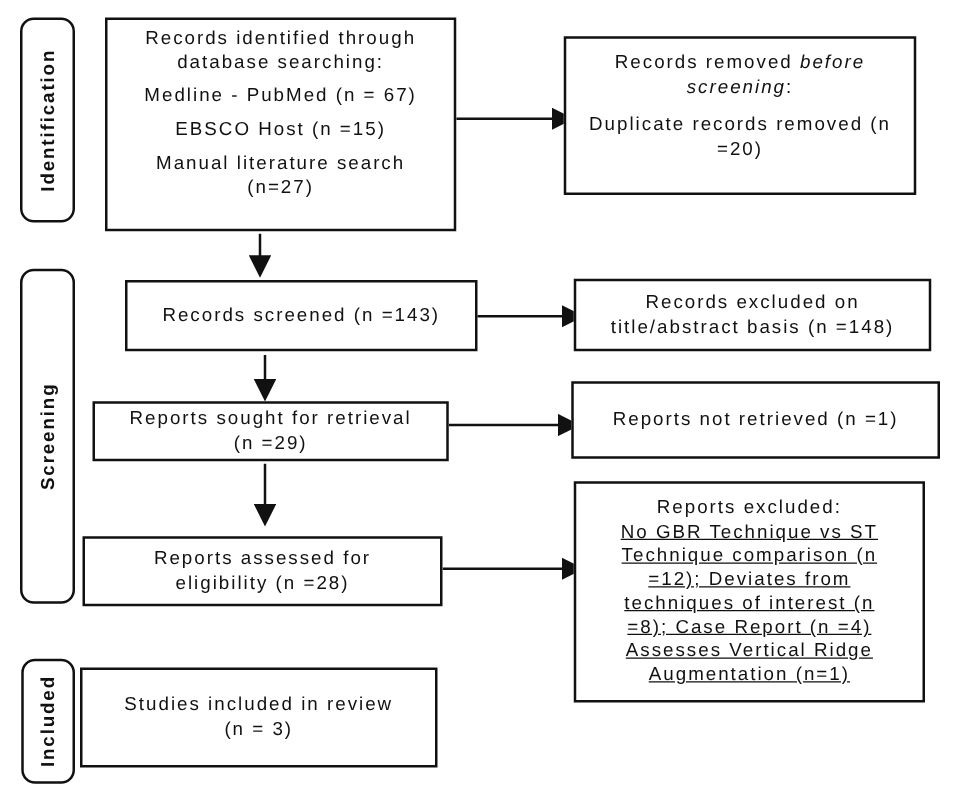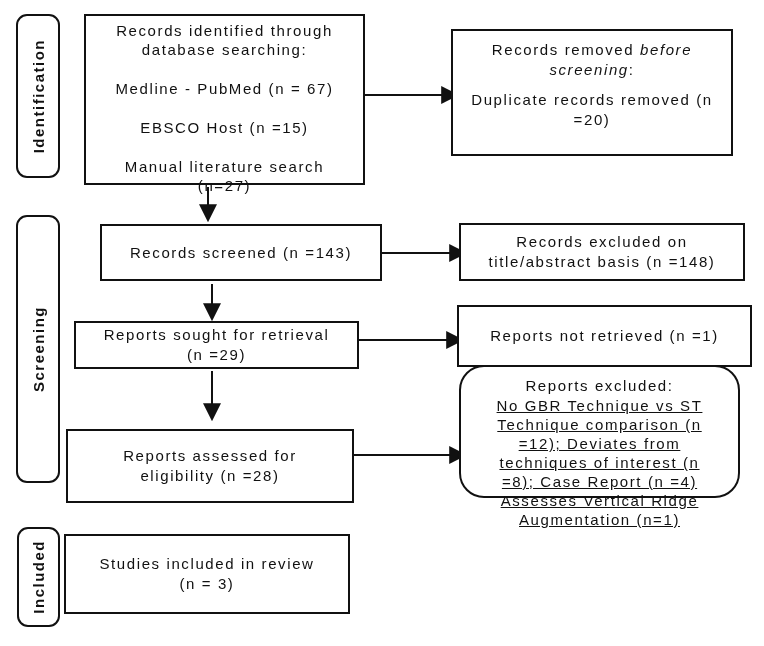--- a/index.html
+++ b/index.html
@@ -47,21 +47,21 @@
     line-height: 20px;
   }
   .box p { margin: 0; }
   .center {
     display: flex;
     flex-direction: column;
     align-items: center;
     justify-content: center;
   }
   #box-identified { line-height: 19px; padding: 5px 20px 0; }
-  #box-identified p + p { margin-top: 20px; }
+  #box-identified p + p { margin-top: 8px; }
   #box-removed { padding: 9px 0 0; }
   #box-removed .body { margin-top: 10px; }
   #box-reports-excluded { padding: 9px 33px 0; }
   #box-reports-excluded .body { line-height: 19px; text-decoration: underline; }
   .it { font-style: italic; }
 </style>
 </head>
 <body>
 
 <div class="canvas">
@@ -112,25 +112,25 @@
   </div>
 
   <div class="box center" style="left:74px; top:321px; width:285px; height:48px; padding:0 18px;">
     <p>Reports sought for retrieval (n =29)</p>
   </div>
 
   <div class="box center" style="left:457px; top:305px; width:295px; height:62px; padding:0 10px;">
     <p>Reports not retrieved (n =1)</p>
   </div>
 
-  <div class="box center" style="left:66px; top:429px; width:288px; height:74px; padding:0 25px;">
+  <div class="box center" style="left:66px; top:429px; width:288px; height:56px; padding:0 25px;">
     <p>Reports assessed for eligibility (n =28)</p>
   </div>
 
-  <div class="box" id="box-reports-excluded" style="left:459px; top:365px; width:281px; height:133px;border-radius:25px;">
+  <div class="box" id="box-reports-excluded" style="left:459px; top:385px; width:281px; height:177px;">
     <p>Reports excluded:</p>
     <p class="body">No GBR Technique vs ST Technique comparison (n =12); Deviates from techniques of interest (n =8); Case Report (n =4) Assesses Vertical Ridge Augmentation (n=1)</p>
   </div>
 
   <div class="box center" style="left:64px; top:534px; width:286px; height:80px; padding:0 23px;">
     <p>Studies included in review (n = 3)</p>
   </div>
 
 </div>
 

